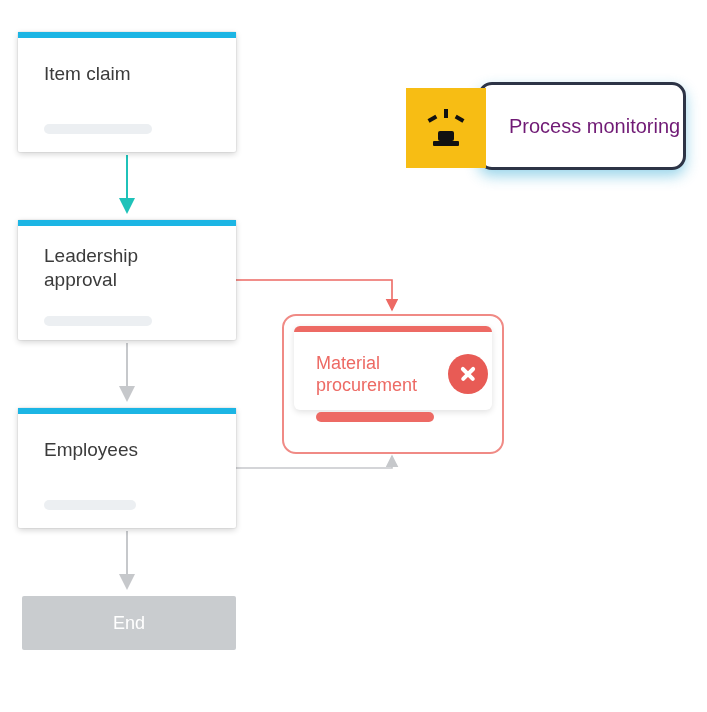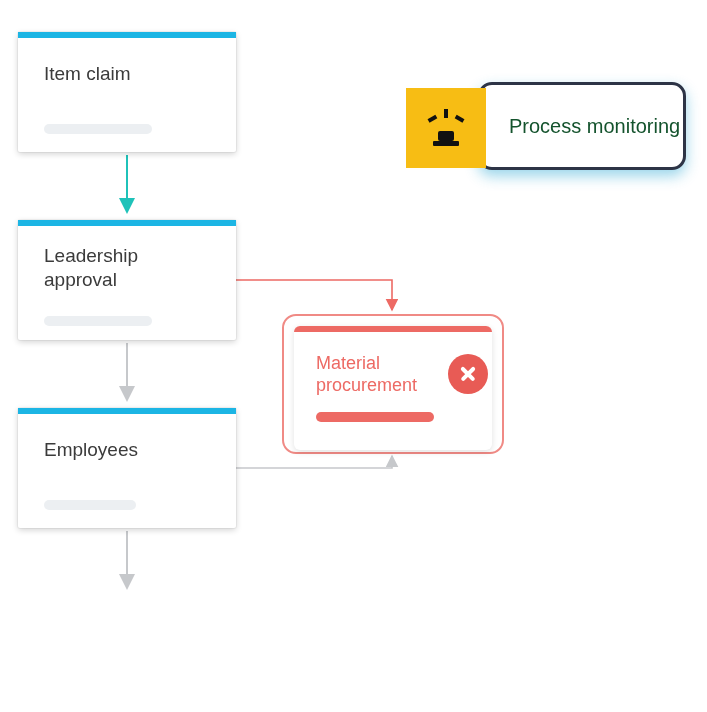--- a/index.html
+++ b/index.html
@@ -76,21 +76,21 @@
     background: #ffffff;
     border: 3px solid #2d3446;
     border-radius: 14px;
     box-shadow: 0 6px 14px rgba(31,162,209,0.45);
     display: flex;
     align-items: center;
     padding-left: 28px;
     box-sizing: border-box;
     font-size: 20px;
     line-height: 24px;
-    color: #14532d;
+    color: #701a75;
   }
   .mon-amber {
     position: absolute;
     width: 80px;
     height: 80px;
     background: #f7bd14;
     display: flex;
     align-items: center;
     justify-content: center;
   }
@@ -197,24 +197,27 @@
     <div class="label" style="top:24px;">Leadership approval</div>
     <div class="placeholder" style="top:96px; width:108px;"></div>
   </div>
 
   <div class="node" style="left:18px; top:408px;">
     <div class="bluebar"></div>
     <div class="label">Employees</div>
     <div class="placeholder" style="top:92px; width:92px;"></div>
   </div>
 
+  <div class="end-box" style="left:22px; top:596px;">
+    <span>End</span>
+  </div>
 
   <div class="err-wrap" style="left:282px; top:314px; width:222px; height:140px;">
     <div class="err-outer" style="left:0; top:0; width:218px; height:136px;"></div>
-    <div class="err-card" style="left:12px; top:12px; width:198px; height:124px;">
+    <div class="err-card" style="left:12px; top:12px; width:198px; height:84px;">
       <div class="redbar"></div>
       <div class="elabel" style="left:22px; top:26px; right:50px;">Material procurement</div>
       <div class="eplaceholder" style="left:22px; top:86px; width:118px;"></div>
     </div>
     <div class="err-x" style="left:166px; top:40px;"></div>
   </div>
 
   <div class="mon-wrap" style="left:406px; top:78px; width:288px; height:100px;">
     <div class="mon-card" style="left:72px; top:4px;">
       <span>Process monitoring</span>

